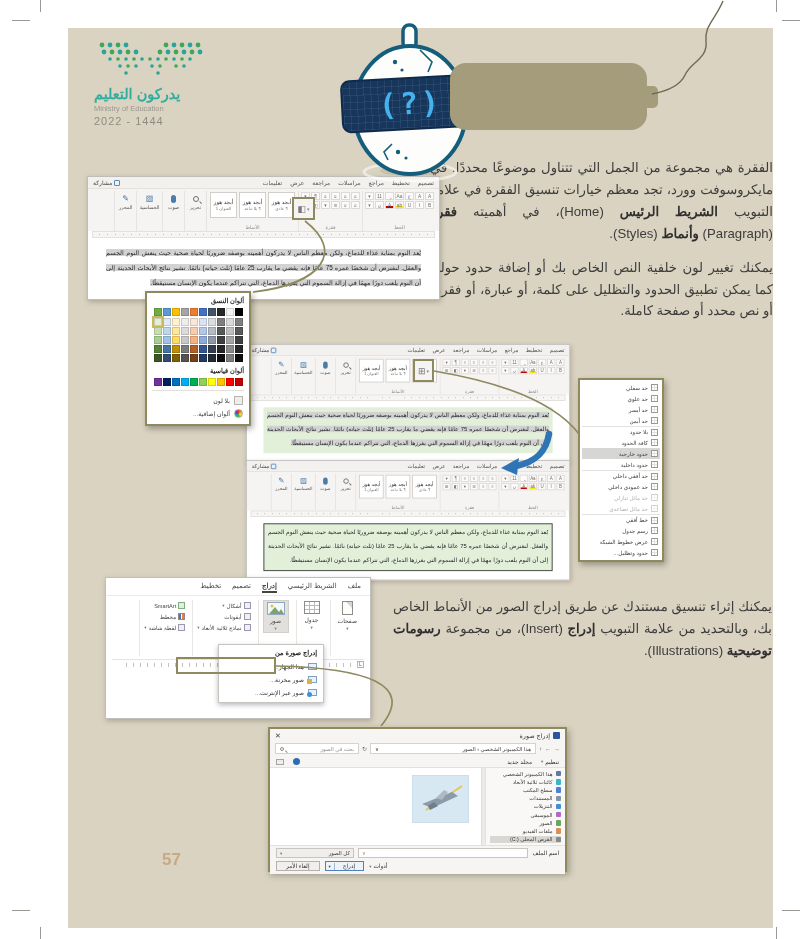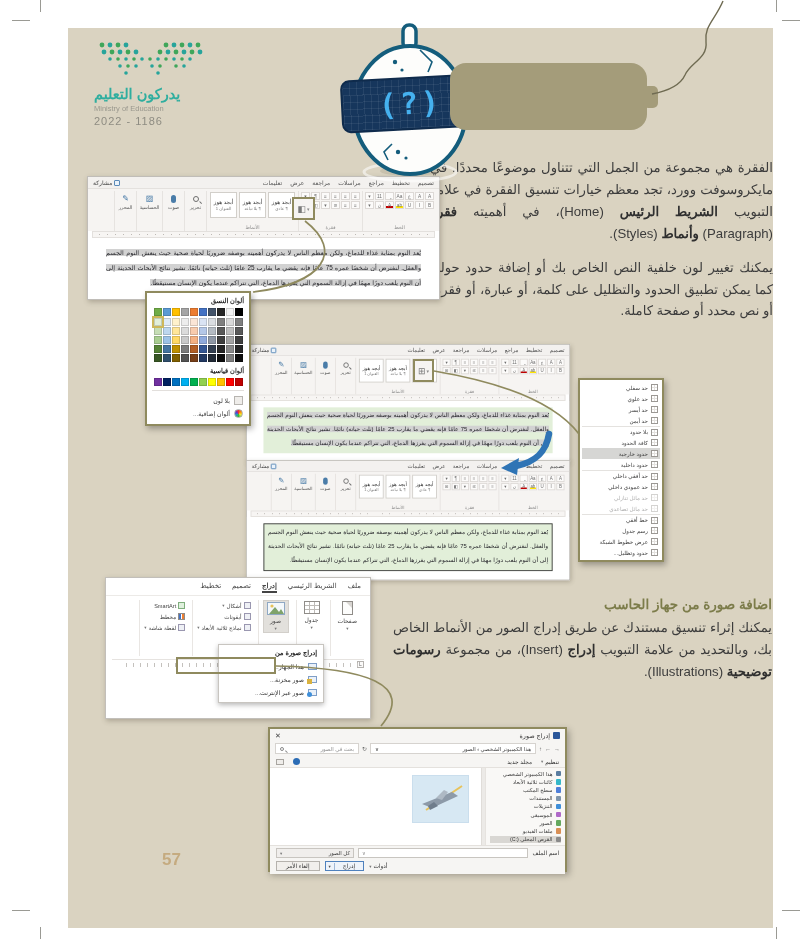--- a/index.html
+++ b/index.html
@@ -256,21 +256,21 @@
         <circle cx="42" cy="26" r="1.8" fill="#27a49b"></circle>
         <circle cx="58" cy="26" r="1.8" fill="#27a49b"></circle>
         <circle cx="66" cy="26" r="1.8" fill="#3fa65a"></circle>
         <circle cx="82" cy="26" r="1.8" fill="#3fa65a"></circle>
         <circle cx="90" cy="26" r="1.8" fill="#27a49b"></circle>
         <circle cx="32" cy="33" r="1.8" fill="#27a49b"></circle>
         <circle cx="64" cy="33" r="1.8" fill="#27a49b"></circle>
       </svg>
     <div class="ar">يدركون التعليم</div>
     <div class="en">Ministry of Education</div>
-    <div class="yrs">2022 - 1186</div>
+    <div class="yrs">2022 - 1444</div>
   </div>
 
   <svg id="robot" viewBox="0 0 136 165">
     <ellipse cx="68" cy="152" rx="46" ry="9" fill="none" stroke="rgba(255,255,255,.55)" stroke-width="3"></ellipse>
     <ellipse cx="68" cy="151" rx="30" ry="5" fill="rgba(90,85,60,.14)"></ellipse>
     <rect x="61" y="5" width="13" height="24" rx="6" fill="#fdfdfb" stroke="#145d7c" stroke-width="3.5"></rect>
     <ellipse cx="68" cy="90" rx="56" ry="64" fill="#fdfdfb" stroke="#145d7c" stroke-width="4"></ellipse>
     <circle cx="53" cy="42" r="2.2" fill="#145d7c"></circle>
     <circle cx="60" cy="50" r="1.6" fill="#145d7c"></circle>
     <path d="M78 30 L90 42 L86 52" fill="none" stroke="#145d7c" stroke-width="1.6"></path>
@@ -285,21 +285,20 @@
   <div id="badge">
     <div class="tab"></div>
   </div>
 
   <div id="col1" class="txtcol">
     <div class="sec-p" id="p1"><span>الفقرة هي مجموعة من الجمل التي تتناول موضوعًا محددًا. في مايكروسوفت وورد، تجد معظم خيارات تنسيق الفقرة في علامة التبويب </span><b>الشريط الرئيس</b><span> (Home)، في أهميته </span><b>فقرة</b><span> (Paragraph) </span><b>وأنماط</b><span> (Styles).</span></div>
     <div class="sec-p" id="p2"><span>يمكنك تغيير لون خلفية النص الخاص بك أو إضافة حدود حوله. كما يمكن تطبيق الحدود والتظليل على كلمة، أو عبارة، أو فقرة، أو نص محدد أو صفحة كاملة.</span></div>
   </div>
 
   <div id="col2" class="txtcol">
-    <div class="sec-h">اضافة صورة من جهاز الحاسب</div>
     <div class="sec-p" id="p3"><span>يمكنك إثراء تنسيق مستندك عن طريق إدراج الصور من الأنماط الخاص بك، وبالتحديد من علامة التبويب </span><b>إدراج</b><span> (Insert)، من مجموعة </span><b>رسومات توضيحية</b><span> (Illustrations).</span></div>
   </div>
 
   <div id="win1" class="word-win">
       <div class="wtop">
         <div class="wtabs">
           <span class="wtab">تصميم</span>
           <span class="wtab">تخطيط</span>
           <span class="wtab">مراجع</span>
           <span class="wtab">مراسلات</span>

